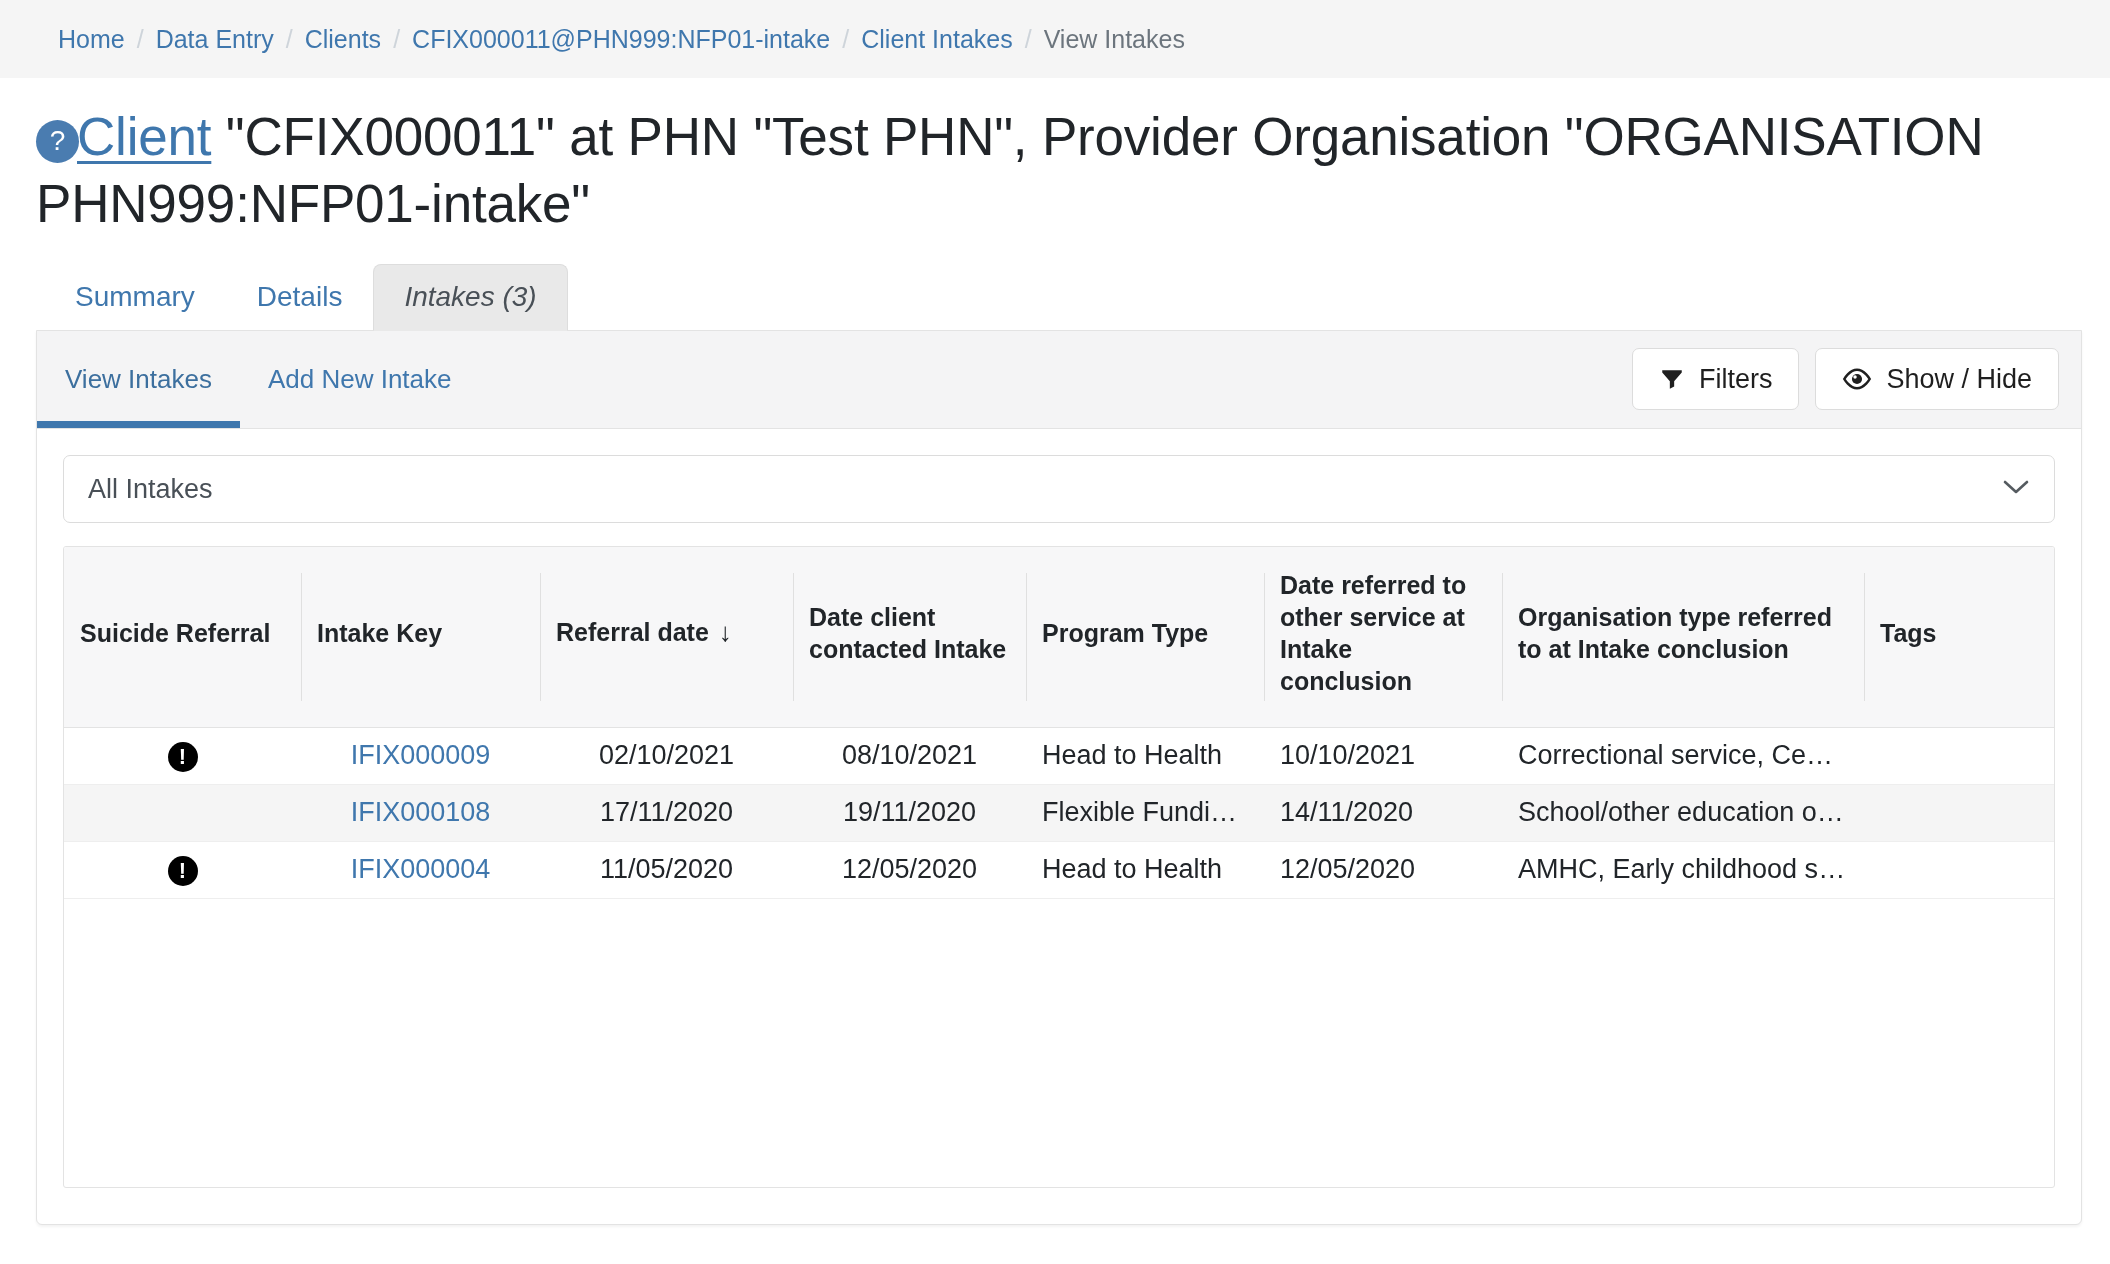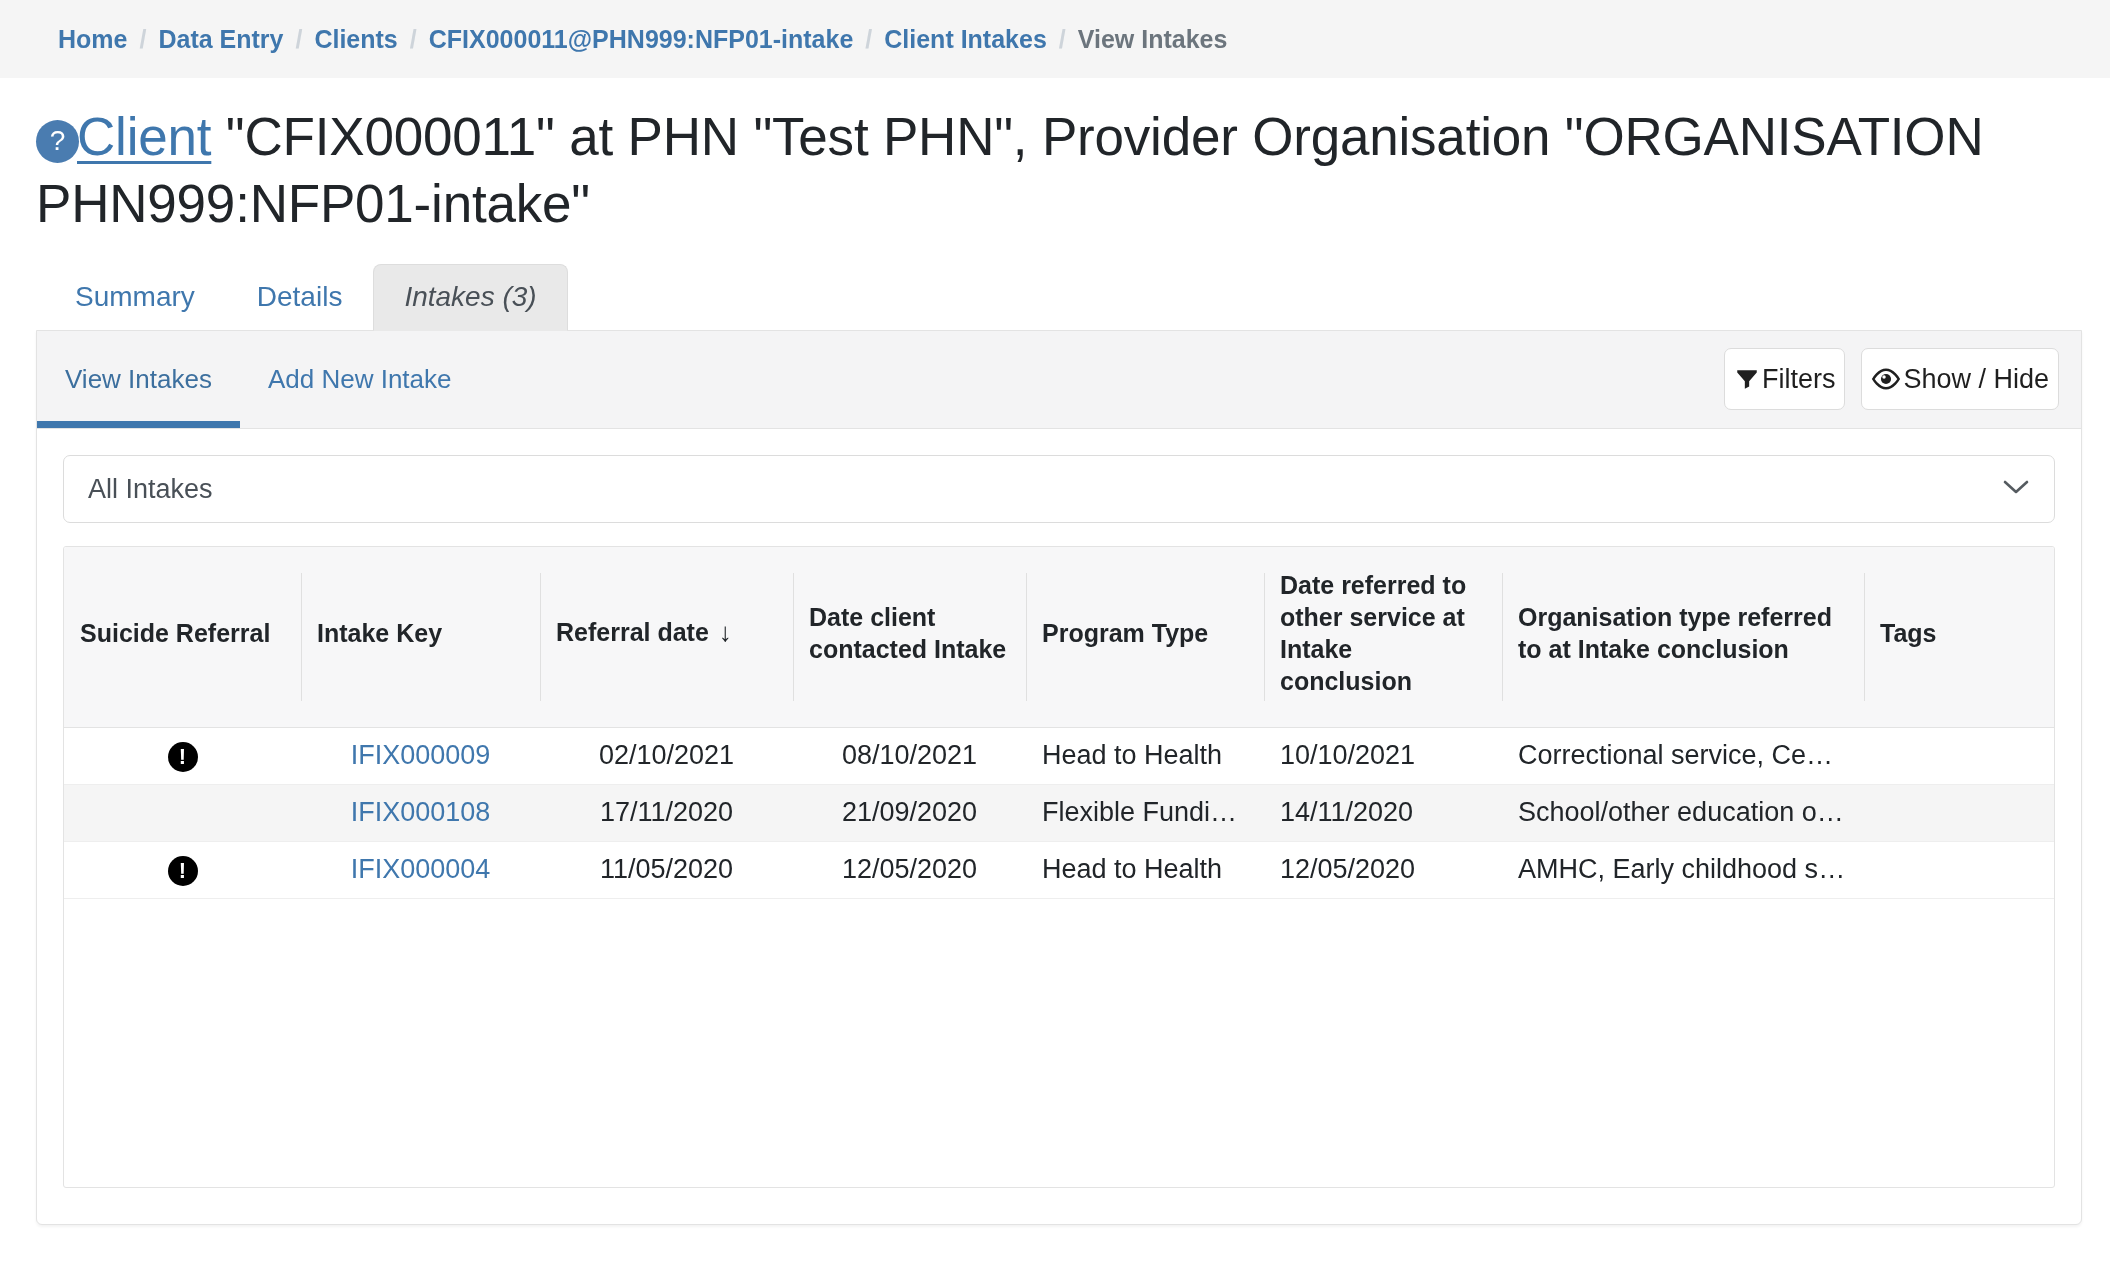--- a/index.html
+++ b/index.html
@@ -14,21 +14,20 @@
   }
 
   
   .breadcrumb-bar {
     background: #f5f5f5;
     height: 78px;
     display: flex;
     align-items: center;
     padding-left: 58px;
     font-size: 25px;
-    font-weight: bold;
   }
   .crumb {
     color: #3f77ad;
     text-decoration: none;
     white-space: nowrap;
   }
   .crumb.current { color: #6c757d; }
   .crumb-sep {
     color: #ced4da;
     margin: 0 12px;
@@ -135,25 +134,25 @@
     position: absolute;
     left: 0; right: 0; bottom: 0;
     height: 7px;
     background: #3f77ad;
   }
 
   .header-actions { display: flex; gap: 16px; }
   .btn {
     display: inline-flex;
     align-items: center;
-    gap: 2px;
+    gap: 14px;
     background: #ffffff;
     border: 1px solid #dcdcdc;
     border-radius: 7px;
-    padding: 0 9px;
+    padding: 0 26px;
     height: 62px;
     font-size: 27px;
     color: #1f1f1f;
     cursor: pointer;
     font-family: "Liberation Sans", sans-serif;
     white-space: nowrap;
   }
   .btn svg { display: block; }
 
   
@@ -361,21 +360,21 @@
             <td class="cell-center">08/10/2021</td>
             <td>Head to Health</td>
             <td>10/10/2021</td>
             <td>Correctional service, Centre…</td>
             <td></td>
           </tr>
           <tr class="alt">
             <td class="cell-center"></td>
             <td class="cell-center link-cell"><a>IFIX000108</a></td>
             <td class="cell-center">17/11/2020</td>
-            <td class="cell-center">21/09/2020</td>
+            <td class="cell-center">19/11/2020</td>
             <td>Flexible Funding…</td>
             <td>14/11/2020</td>
             <td>School/other education or t…</td>
             <td></td>
           </tr>
           <tr>
             <td class="cell-center"><span class="alert-icon">!</span></td>
             <td class="cell-center link-cell"><a>IFIX000004</a></td>
             <td class="cell-center">11/05/2020</td>
             <td class="cell-center">12/05/2020</td>

